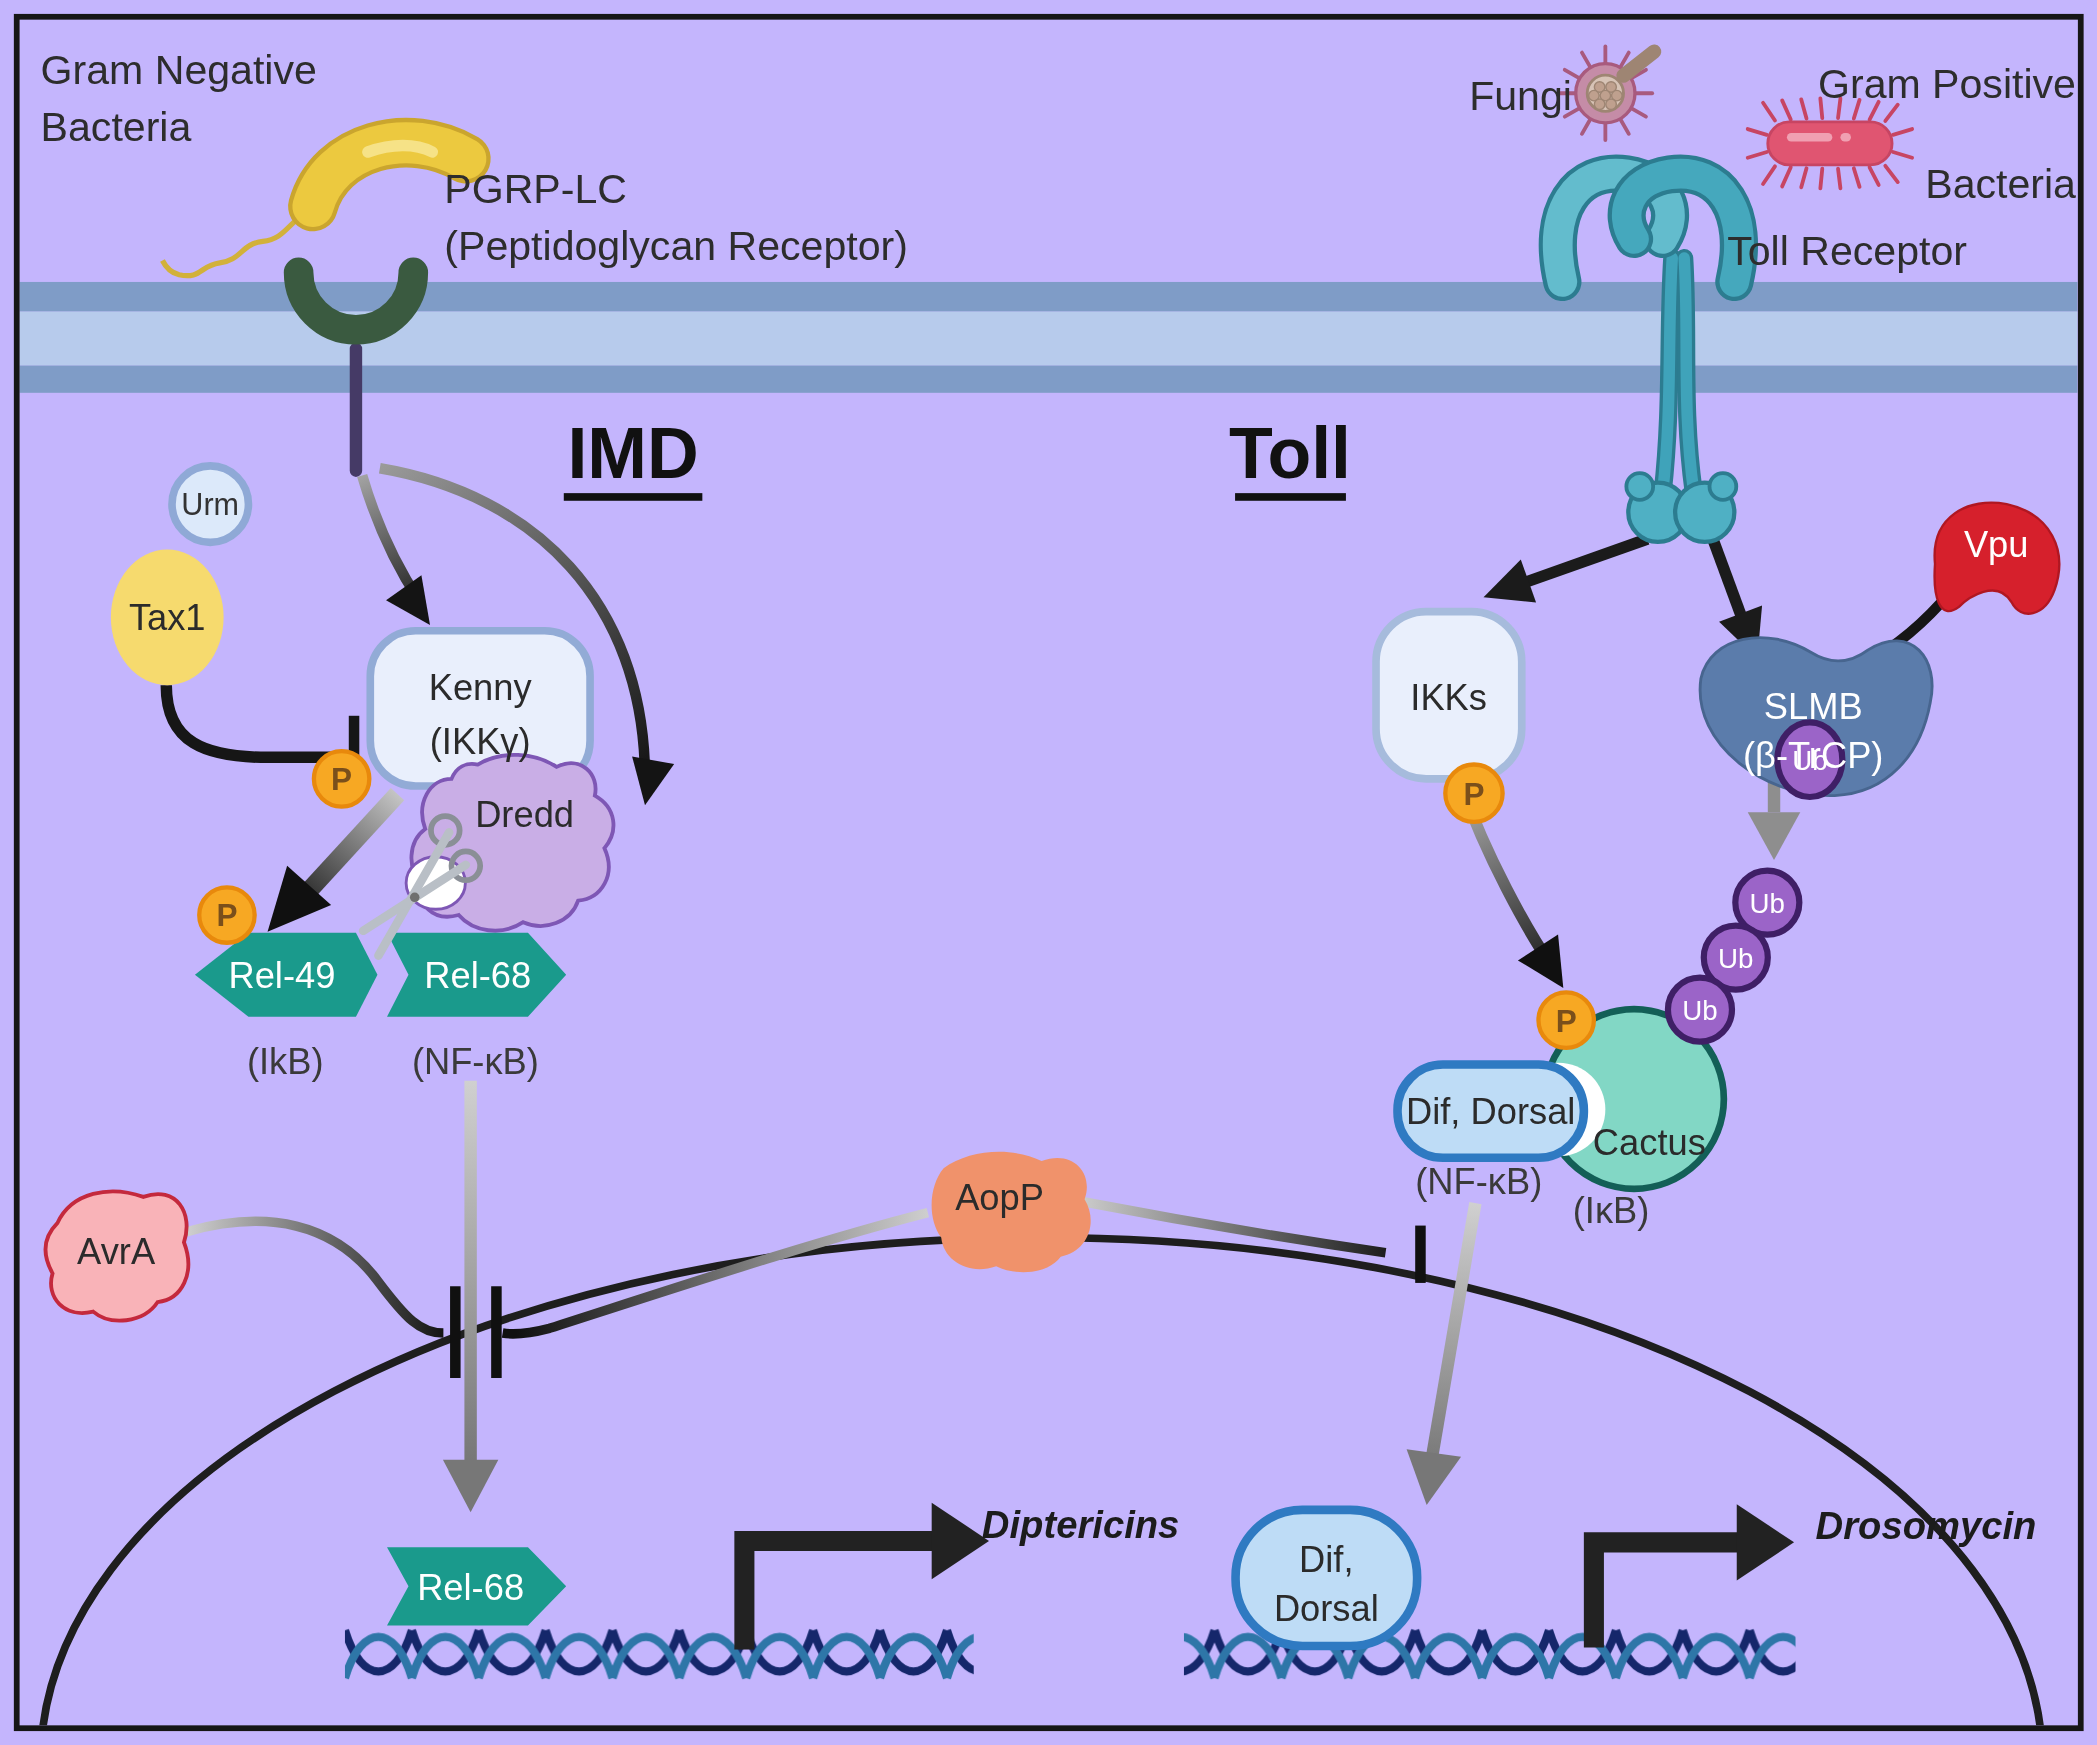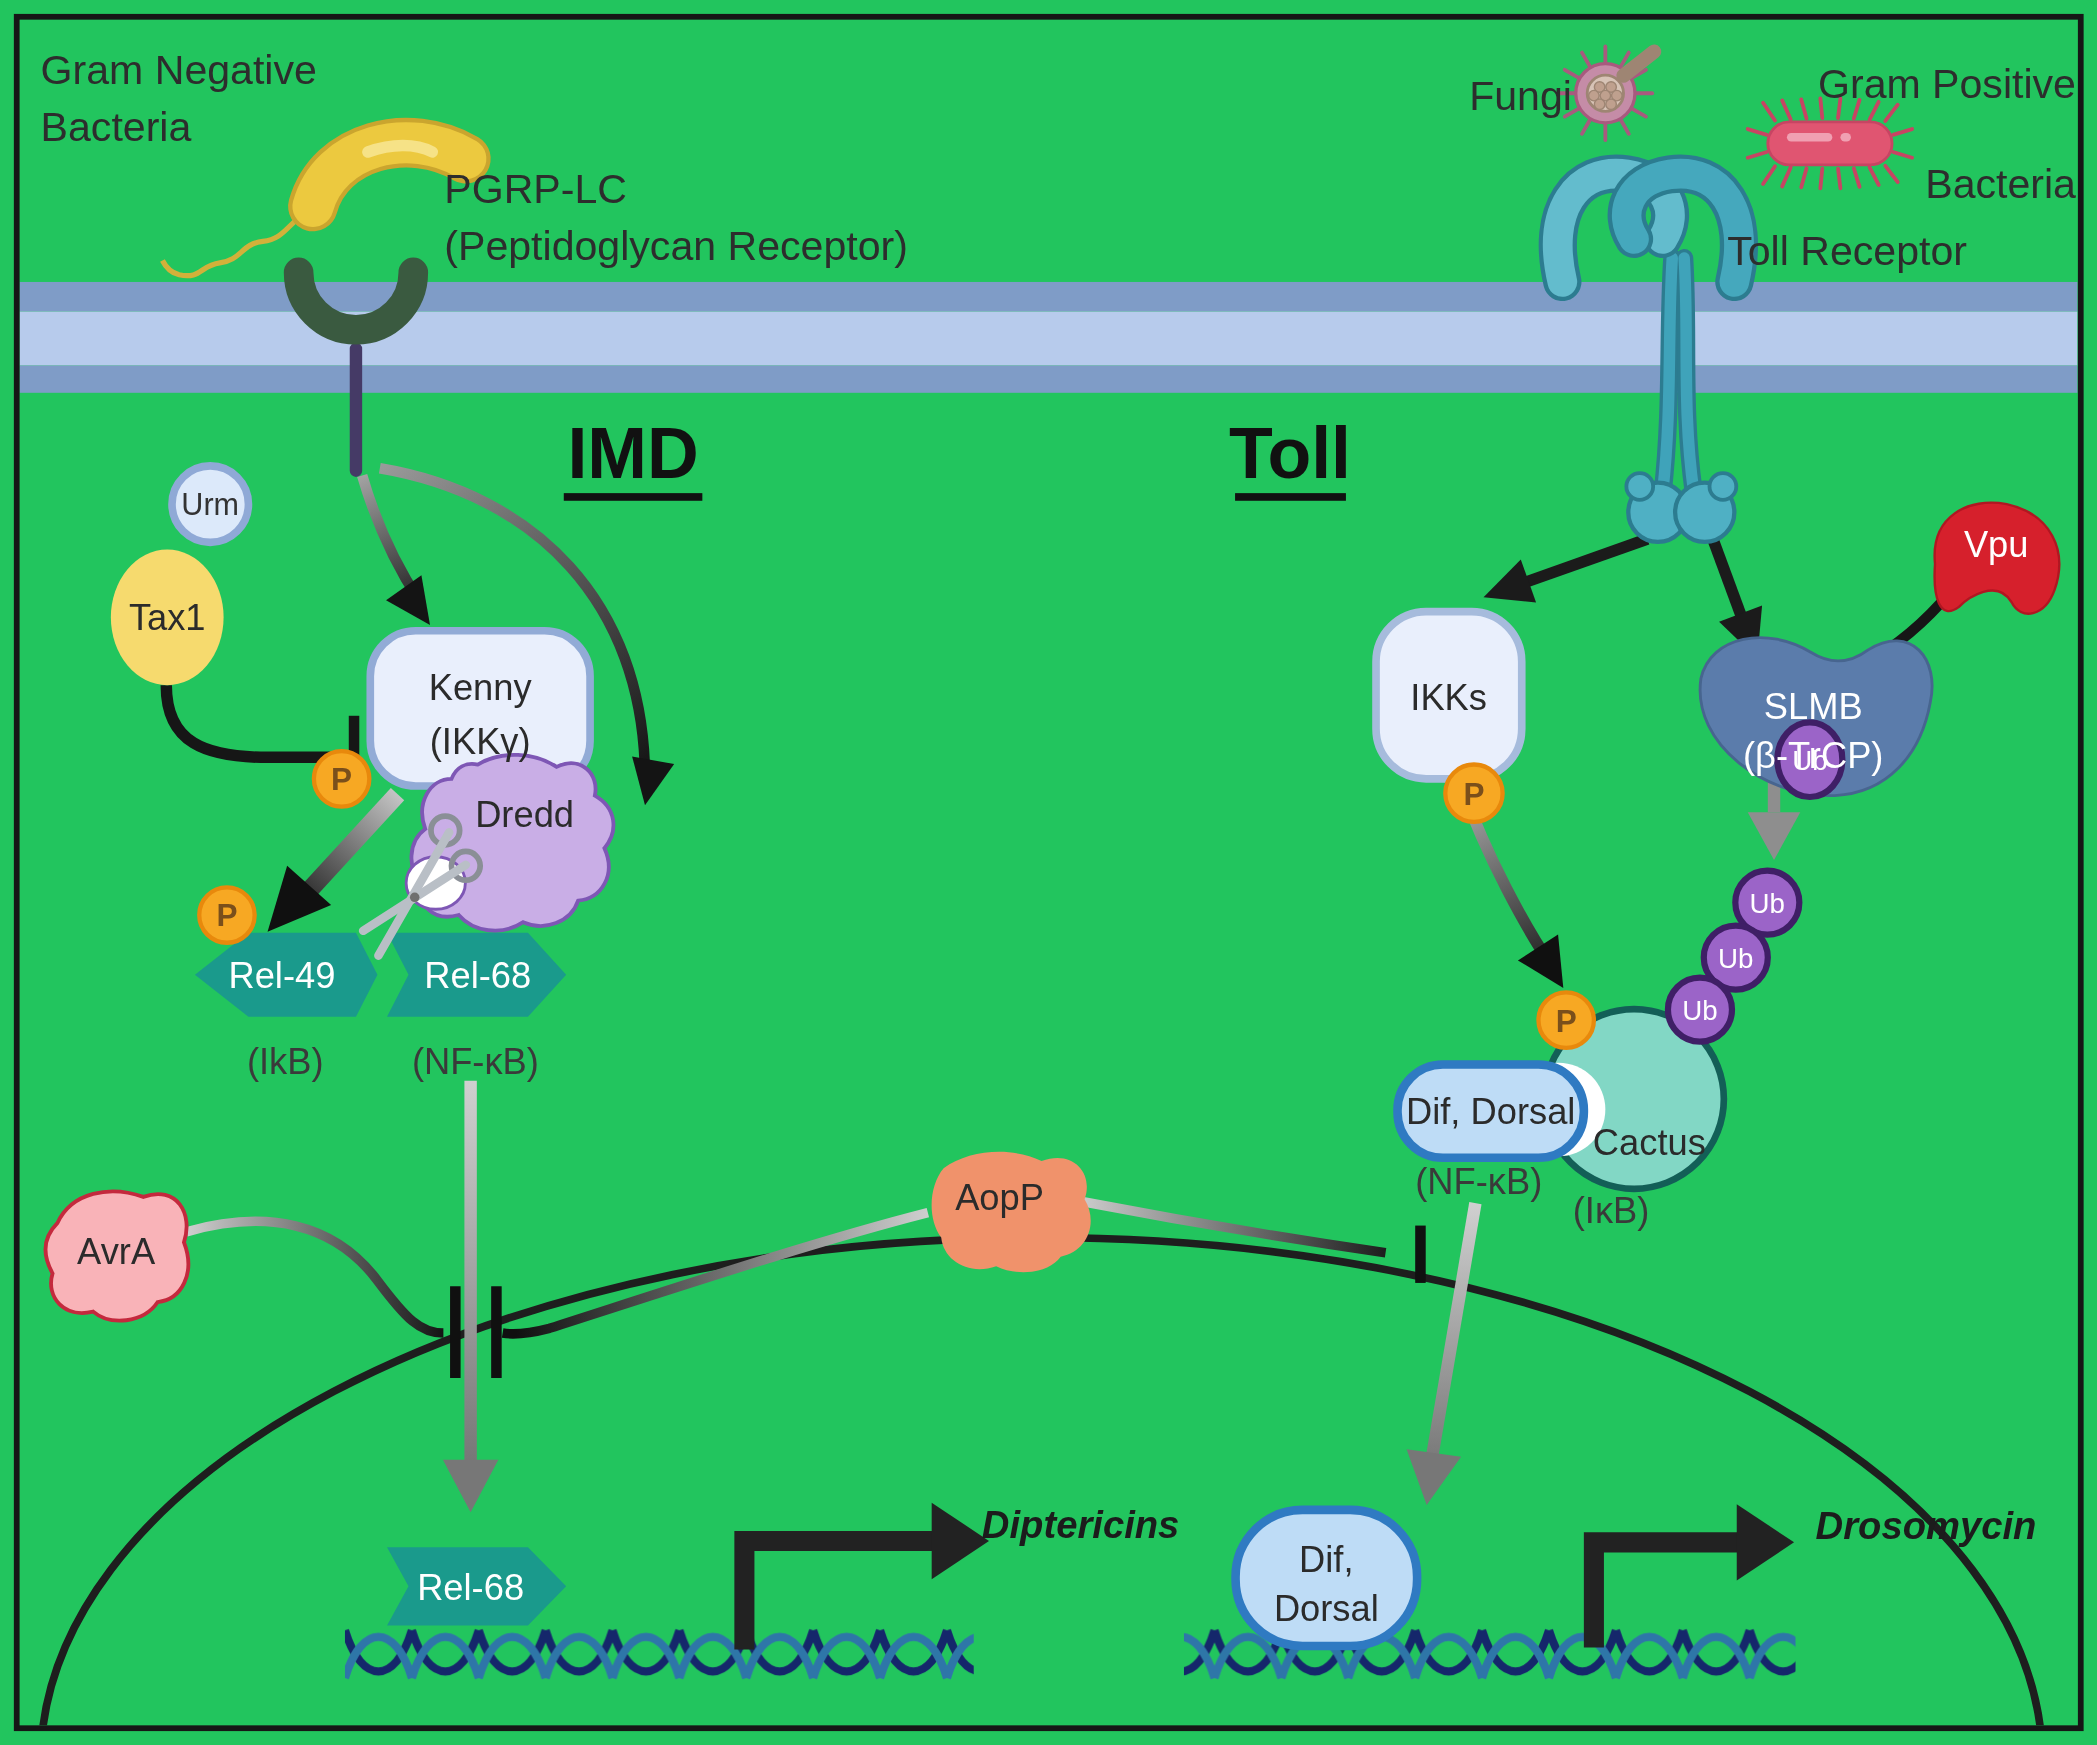--- a/index.html
+++ b/index.html
@@ -1,16 +1,16 @@
 <!DOCTYPE html>
 <html style="font-size:7.6px"><head>
 <meta charset="utf-8">
 <style>
   html,body{margin:0;padding:0;background:#ffffff;}
-  .stage{position:relative;width:2097px;height:1745px;background:#22c55e;overflow:hidden;}
+  .stage{position:relative;width:2097px;height:1745px;background:#c4b5fd;overflow:hidden;}
   svg{position:absolute;left:0;top:0;}
   text{font-family:"Liberation Sans","DejaVu Sans",sans-serif;fill:#2d2d2d;}
   .t-label{font-size:86px;}
   .t-title{font-size:150px;font-weight:bold;fill:#111;}
   .t-node{font-size:76px;fill:#2b2b2b;}
   .t-small{font-size:64px;fill:#333;}
   .t-white{fill:#ffffff;}
   .t-sub{font-size:76px;fill:#3a3a3a;}
   .t-p{font-size:66px;font-weight:bold;fill:#7a4f1b;}
   .t-ub{font-size:58px;fill:#ffffff;}

